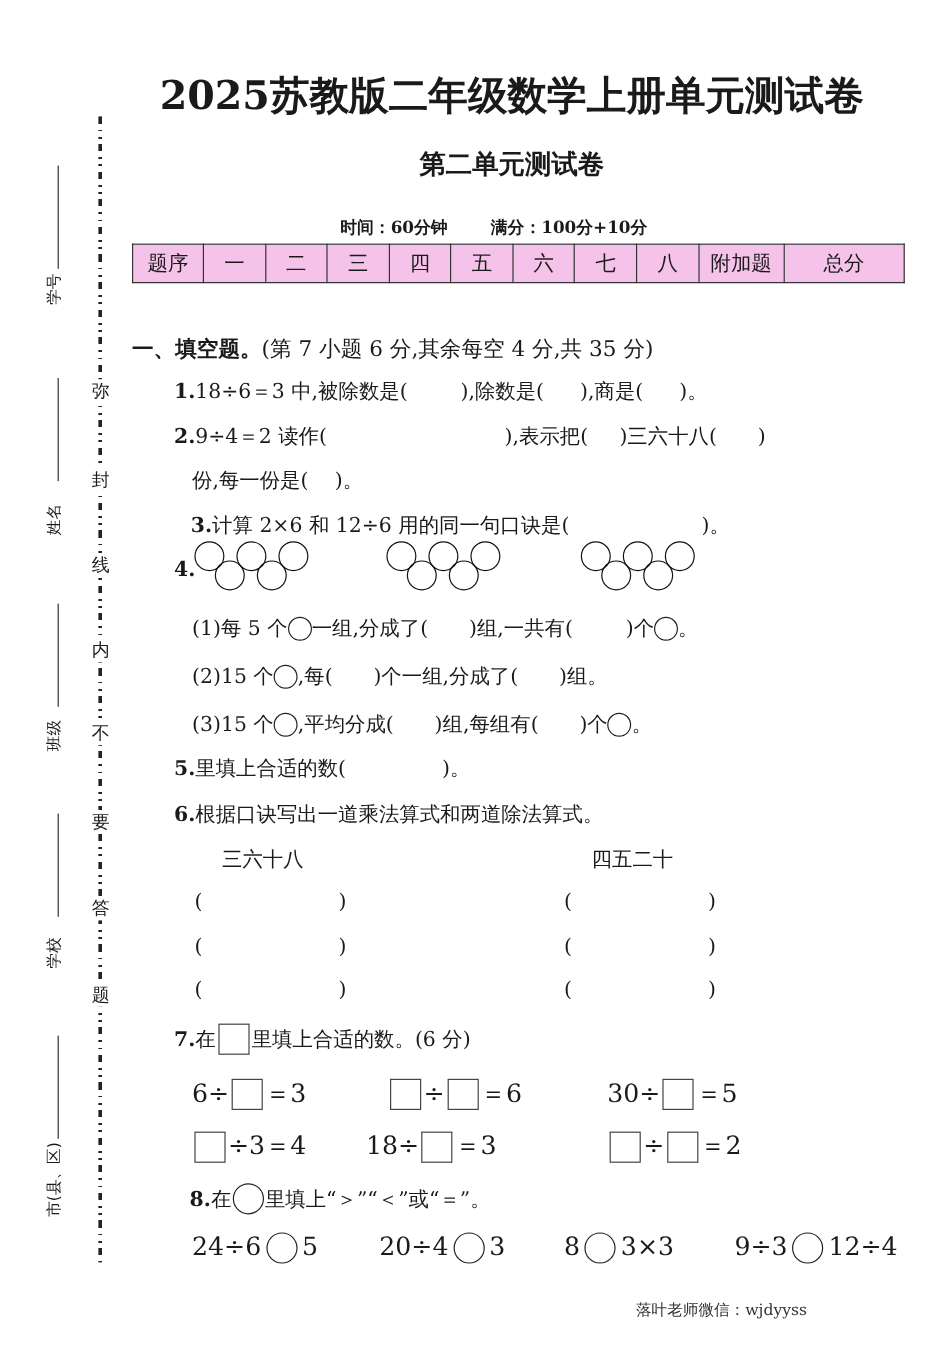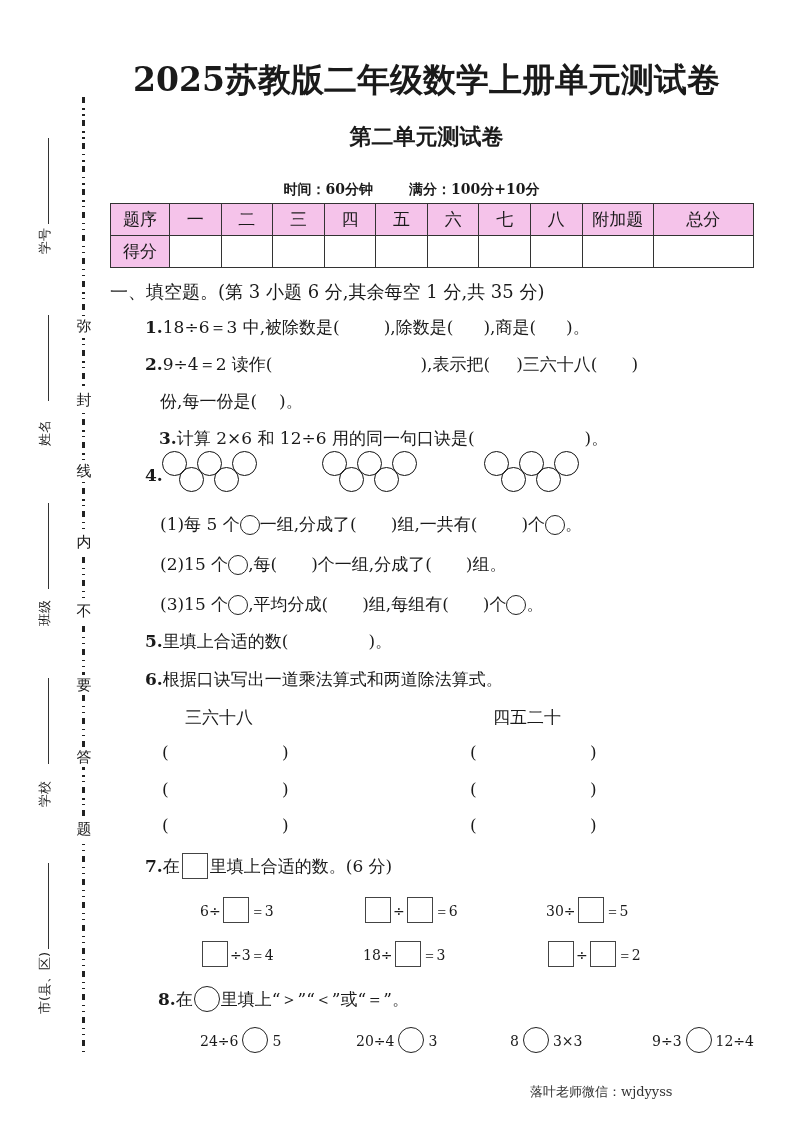--- a/index.html
+++ b/index.html
@@ -29,30 +29,30 @@
   .seal-char { left: 72px; width: 24px; text-align: center; font-size: 15px; background: #fff;
                font-family: "DejaVu Sans", sans-serif; line-height: 20px; }
   .side-line { left: 48px; width: 1px; background: #333; }
   .side-label { left: 25px; width: 40px; text-align: center; font-size: 13px;
                 font-family: "DejaVu Sans", sans-serif; transform: rotate(-90deg); white-space: nowrap; }
 
   
   .q { font-size: 17px; white-space: nowrap; line-height: 24px; }
   .q b.num { font-family: "DejaVu Serif", serif; font-weight: bold; }
   .sec { left: 110px; top: 280px; font-size: 18px; }
-  .sec b { font-weight: normal; font-family: "DejaVu Sans", sans-serif; }
+  .sec b { font-weight: bold; font-family: "DejaVu Sans", sans-serif; }
   .blank { display: inline-block; }
   .circ { display: inline-block; width: 20px; height: 20px; border: 1.5px solid #222; border-radius: 50%;
           vertical-align: -5px; box-sizing: border-box; }
   .circ-lg { display: inline-block; width: 26px; height: 26px; border: 1.5px solid #222; border-radius: 50%;
           vertical-align: -7px; box-sizing: border-box; margin: 0 4px; }
   .box { display: inline-block; width: 26px; height: 26px; border: 1.5px solid #444; vertical-align: -7px;
          box-sizing: border-box; margin: 0 2px; }
   .ring { position: absolute; width: 25px; height: 25px; border: 1.6px solid #111; border-radius: 50%; box-sizing: border-box; }
-  .eq { font-size: 14px; white-space: nowrap; margin-left: 40px; }
+  .eq { font-size: 21px; white-space: nowrap; }
   .footer { left: 530px; top: 1083px; font-size: 13px; color: #333; font-family: "DejaVu Serif", serif; }
 </style>
 </head>
 <body>
 
 <div class="abs title">2025苏教版二年级数学上册单元测试卷</div>
 <div class="abs subtitle">第二单元测试卷</div>
 <div class="abs meta">
   <span>时间：60分钟</span><span>满分：100分+10分</span>
 </div>
@@ -65,33 +65,20 @@
     <td>二</td>
     <td>三</td>
     <td>四</td>
     <td>五</td>
     <td>六</td>
     <td>七</td>
     <td>八</td>
     <td style="width:70px">附加题</td>
     <td>总分</td>
   </tr>
-  <tr>
-    <td class="rowlabel">得分</td>
-    <td></td>
-    <td></td>
-    <td></td>
-    <td></td>
-    <td></td>
-    <td></td>
-    <td></td>
-    <td></td>
-    <td></td>
-    <td></td>
-  </tr>
 </tbody>
   </table>
 
 <div class="abs dash-line"></div>
 <div class="abs seal-char" style="top:316px">弥</div>
 <div class="abs seal-char" style="top:390px">封</div>
 <div class="abs seal-char" style="top:461px">线</div>
 <div class="abs seal-char" style="top:532px">内</div>
 <div class="abs seal-char" style="top:601px">不</div>
 <div class="abs seal-char" style="top:675px">要</div>
@@ -103,21 +90,21 @@
 <div class="abs side-line" style="top:315px;height:86px"></div>
 <div class="abs side-label" style="top:424px">姓名</div>
 <div class="abs side-line" style="top:503px;height:86px"></div>
 <div class="abs side-label" style="top:604px">班级</div>
 <div class="abs side-line" style="top:678px;height:86px"></div>
 <div class="abs side-label" style="top:785px">学校</div>
 <div class="abs side-line" style="top:863px;height:86px"></div>
 <div class="abs side-label" style="top:978px;left:18px;width:54px">市(县、区)</div>
 
 <div class="abs q sec">
-  <b>一、填空题。</b><span>(第 3 小题 6 分,其余每空 1 分,共 35 分)</span>
+  <b>一、填空题。</b><span>(第 7 小题 6 分,其余每空 4 分,共 35 分)</span>
 </div>
 
 <div class="abs q" style="left:145px;top:315px">
   <b class="num">1.</b><span>18÷6＝3 中,被除数是(</span><span class="blank" style="width:44px"></span><span>),除数是(</span><span class="blank" style="width:30px"></span><span>),商是(</span><span class="blank" style="width:30px"></span><span>)。</span>
 </div>
 
 <div class="abs q" style="left:145px;top:352px">
   <b class="num">2.</b><span>9÷4＝2 读作(</span><span class="blank" style="width:148px"></span><span>),表示把(</span><span class="blank" style="width:26px"></span><span>)三六十八(</span><span class="blank" style="width:34px"></span><span>)</span>
 </div>
 <div class="abs q" style="left:160px;top:389px">
@@ -200,21 +187,21 @@
 <div class="abs eq" style="left:323px;top:897px">
   <span class="box"></span><span>÷</span><span class="box"></span><span>＝6</span>
 </div>
 <div class="abs eq" style="left:506px;top:897px">
   <span>30÷</span><span class="box"></span><span>＝5</span>
 </div>
 
 <div class="abs eq" style="left:160px;top:941px">
   <span class="box"></span><span>÷3＝4</span>
 </div>
-<div class="abs eq" style="left:323px;top:941px">
+<div class="abs eq" style="left:305px;top:941px">
   <span>18÷</span><span class="box"></span><span>＝3</span>
 </div>
 <div class="abs eq" style="left:506px;top:941px">
   <span class="box"></span><span>÷</span><span class="box"></span><span>＝2</span>
 </div>
 
 <div class="abs q" style="left:158px;top:986px">
   <b class="num">8.</b><span>在</span><span class="circ-lg" style="margin:0 1px"></span><span>里填上“＞”“＜”或“＝”。</span>
 </div>
 

